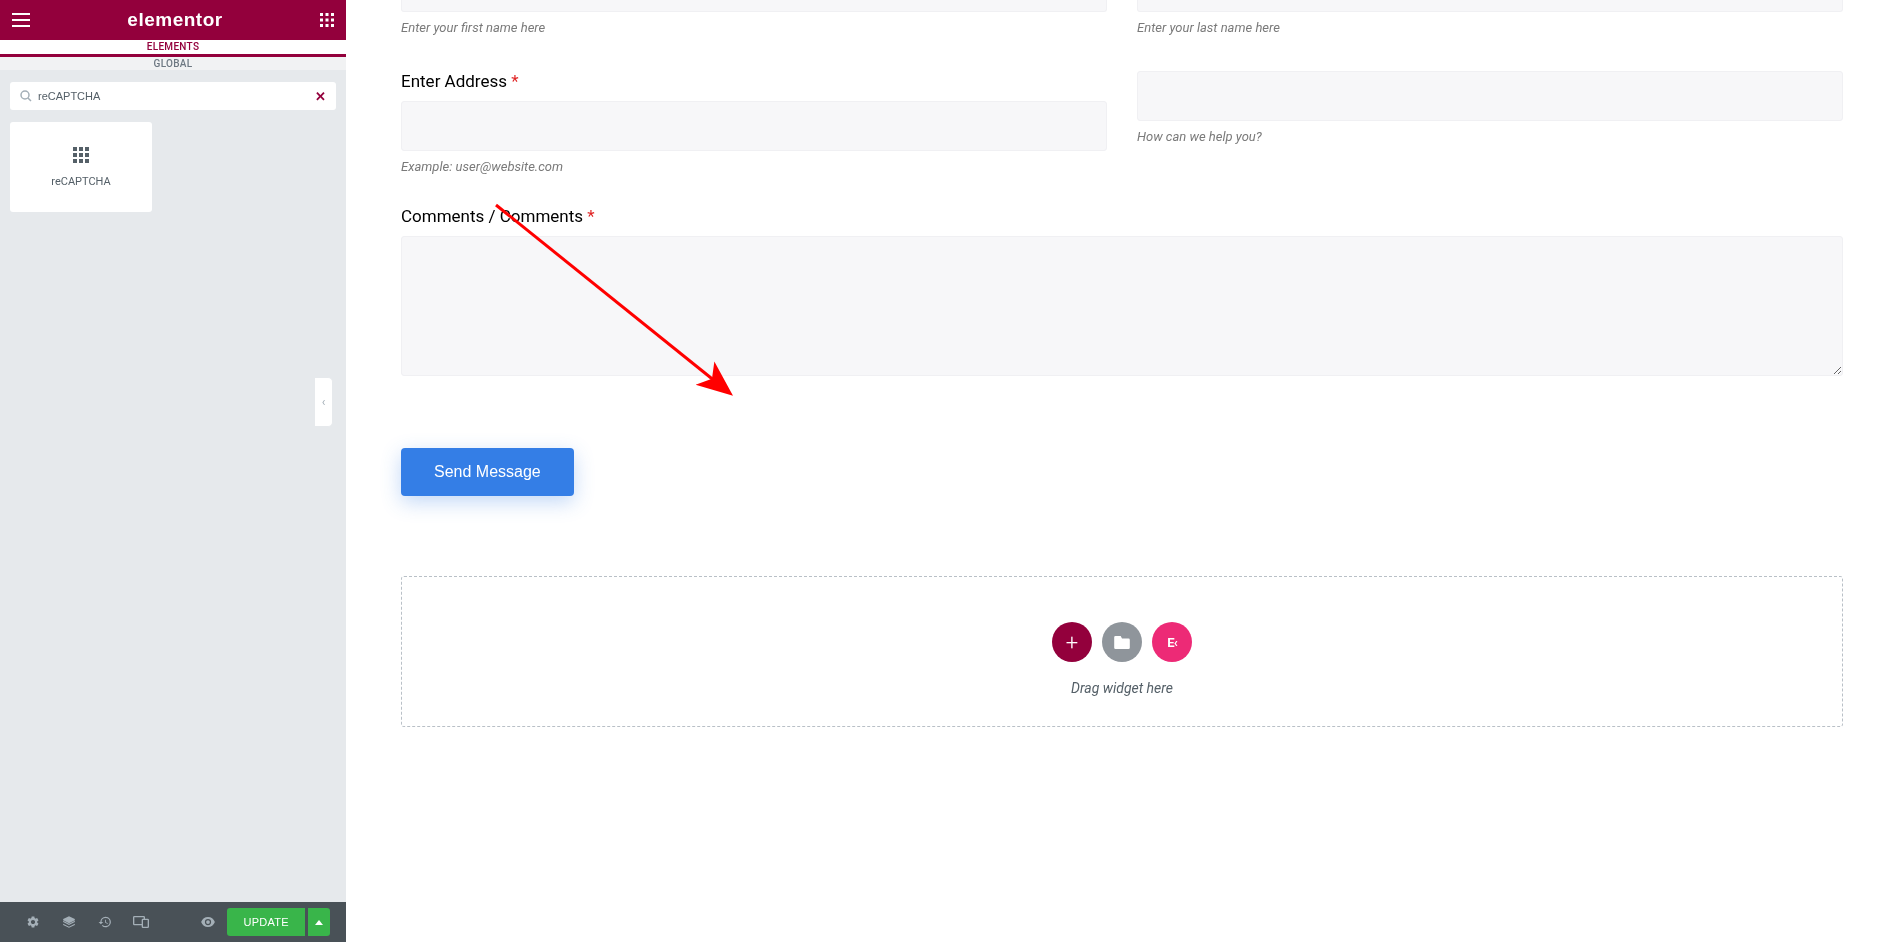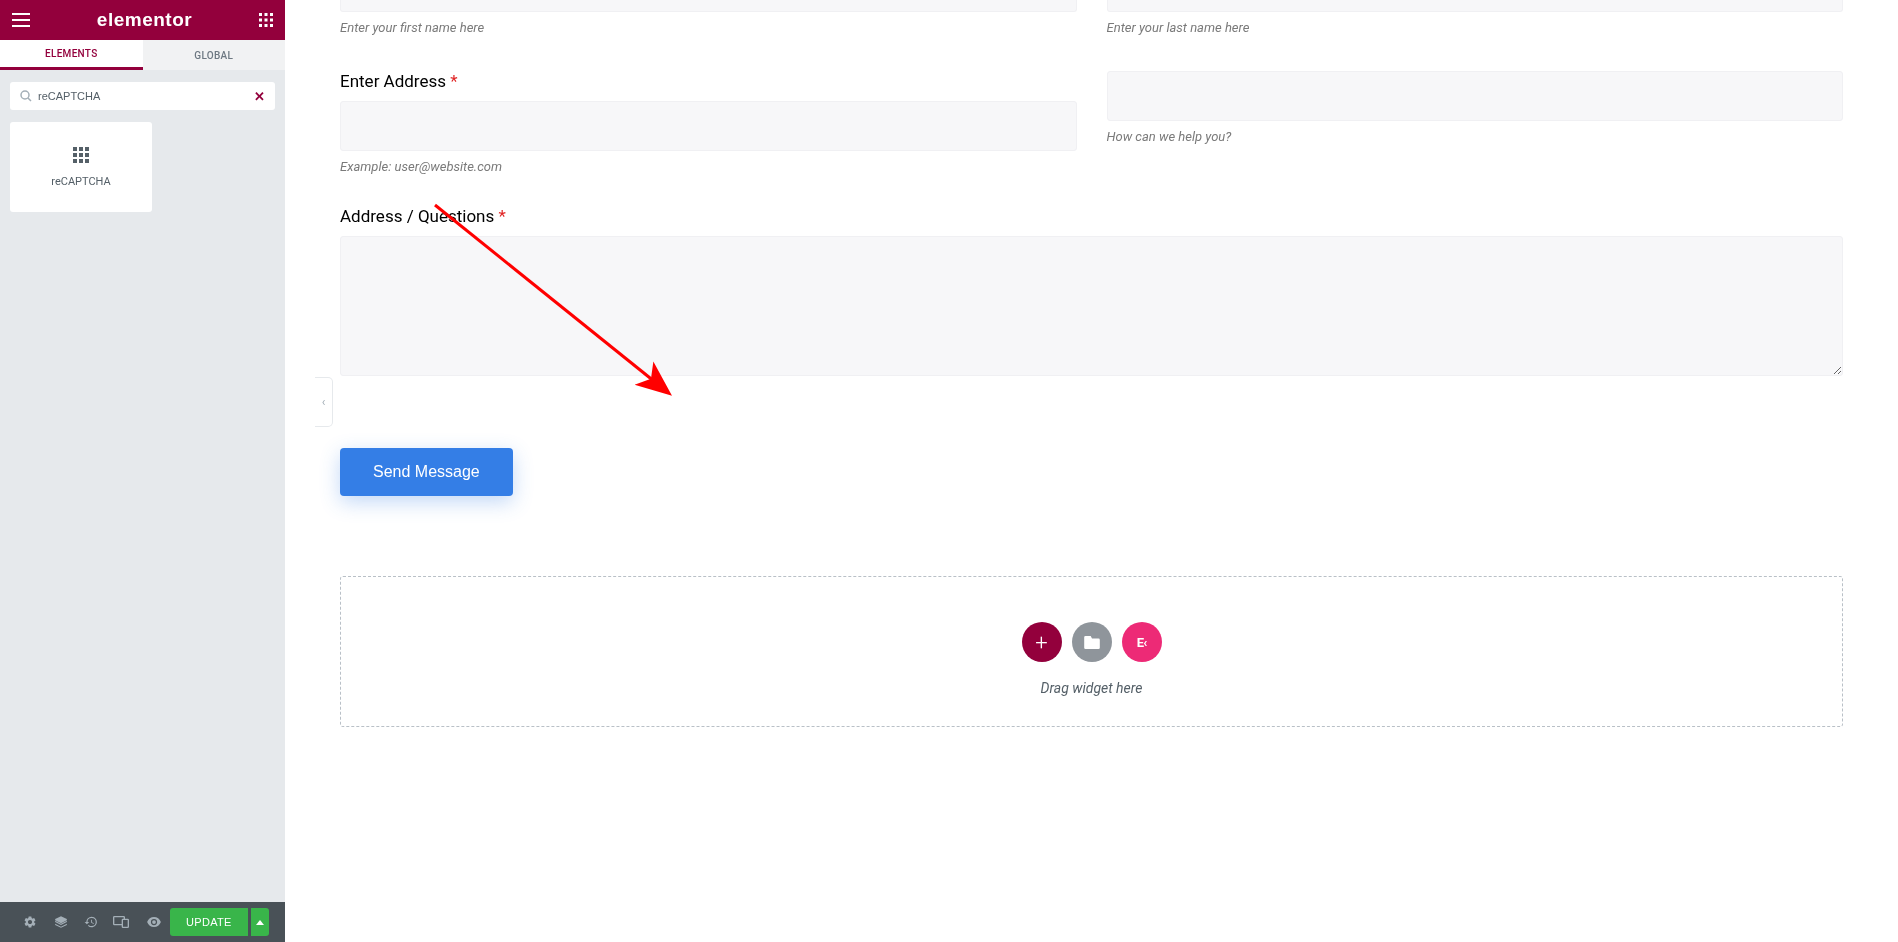--- a/index.html
+++ b/index.html
@@ -1,25 +1,25 @@
 <!DOCTYPE html>
 <html><head>
 <meta charset="utf-8">
 <style>
 * { margin: 0; padding: 0; box-sizing: border-box; }
 body { font-family: -apple-system, BlinkMacSystemFont, "Segoe UI", Roboto, Helvetica, Arial, sans-serif; background: #fff; overflow: hidden; }
 .app { display: flex; width: 1898px; height: 942px; }
 
 
-.sidebar { width: 285px; background: #e6e9ec; display: flex; flex-direction: column; position: relative; }
+.sidebar { width: 346px; background: #e6e9ec; display: flex; flex-direction: column; position: relative; }
 .topbar { background: #93003c; height: 40px; display: flex; align-items: center; justify-content: space-between; padding: 0 12px; }
 .topbar .menu-icon, .topbar .apps-icon { color: #fff; cursor: pointer; display: flex; align-items: center; }
 .topbar .brand { color: #fff; font-weight: 700; font-size: 19px; letter-spacing: 0.5px; font-family: Arial, sans-serif; }
 
-.tabs { display: flex; background: #0ea5e9; height: 30px; }
+.tabs { display: flex; background: #0ea5e9; height: 30px; flex-direction: column; }
 .tab { flex: 1; text-align: center; font-size: 10px; font-weight: 500; color: #6d7882; display: flex; align-items: center; justify-content: center; cursor: pointer; letter-spacing: 0.3px; }
 .tab.active { color: #93003c; border-bottom: 3px solid #93003c; background: #fff; }
 .tab:not(.active) { background: #f1f2f3; }
 
 .searchbox { margin: 12px 10px; background: #fff; border-radius: 3px; height: 28px; display: flex; align-items: center; padding: 0 10px; }
 .searchbox input { border: none; outline: none; flex: 1; font-size: 11px; color: #556068; margin-left: 6px; }
 .searchbox .clear-icon { color: #93003c; font-weight: 700; cursor: pointer; font-size: 13px; }
 .searchbox .search-icon { color: #a4afb7; }
 
 .widget-results { padding: 0 10px; }
@@ -190,21 +190,21 @@
         </div>
         <div class="col">
           <input class="input" type="text" style="">
           <div class="hint">How can we help you?</div>
         </div>
       </div>
 
       <div class="row">
         <div class="col" style="flex:1 1 100%">
           <label class="field-label">
-            <span>Address / Questions</span>
+            <span>Comments / Comments</span>
             <span class="req">*</span>
           </label>
           <textarea class="textarea" style=""></textarea>
         </div>
       </div>
 
       <button class="submit-btn">Send Message</button>
     </div>
 
     <div class="dropzone">

